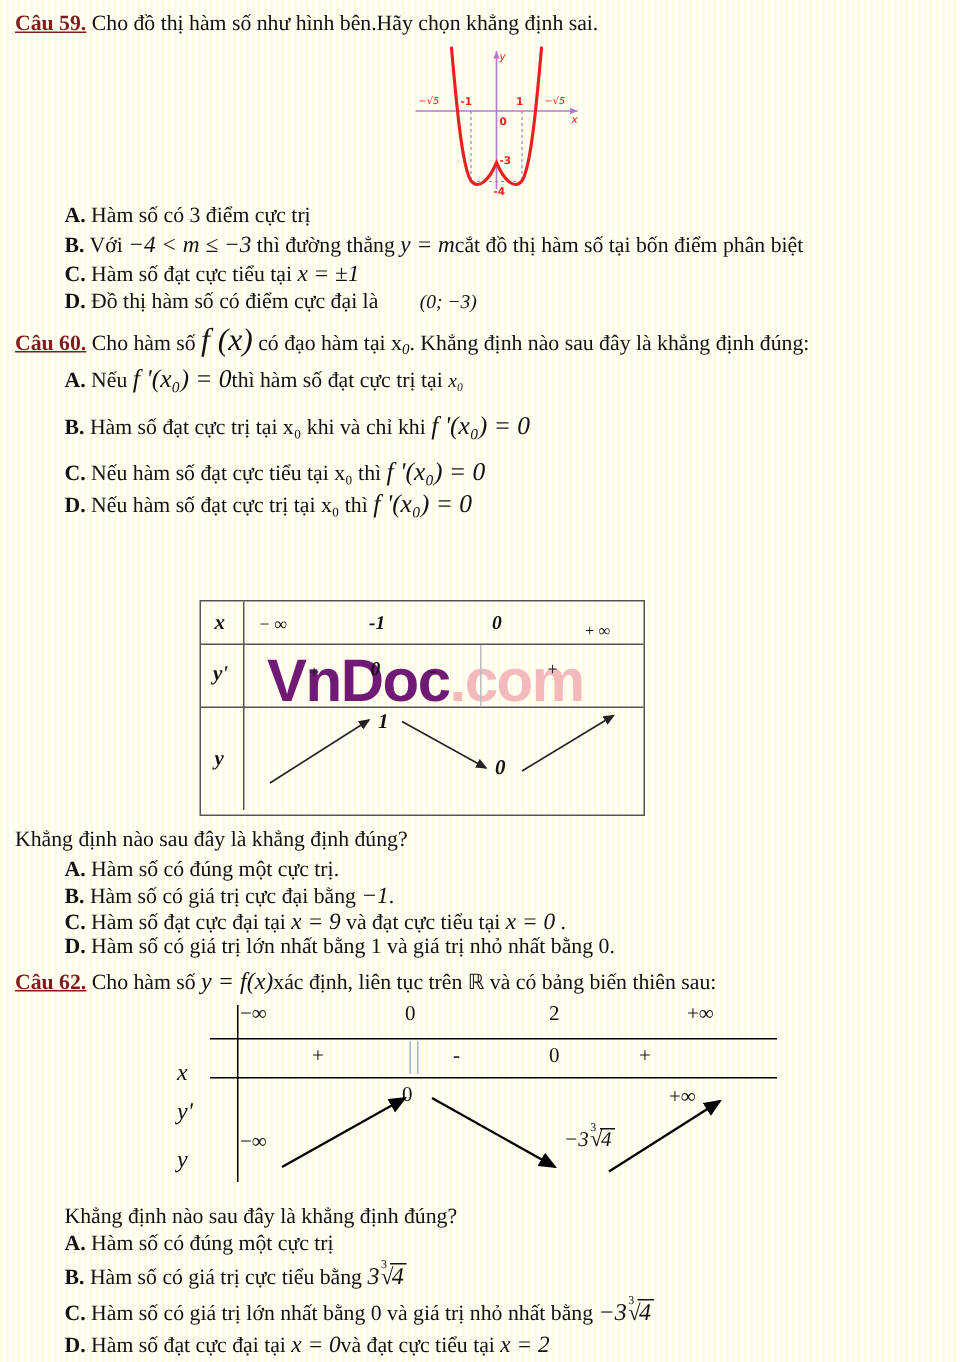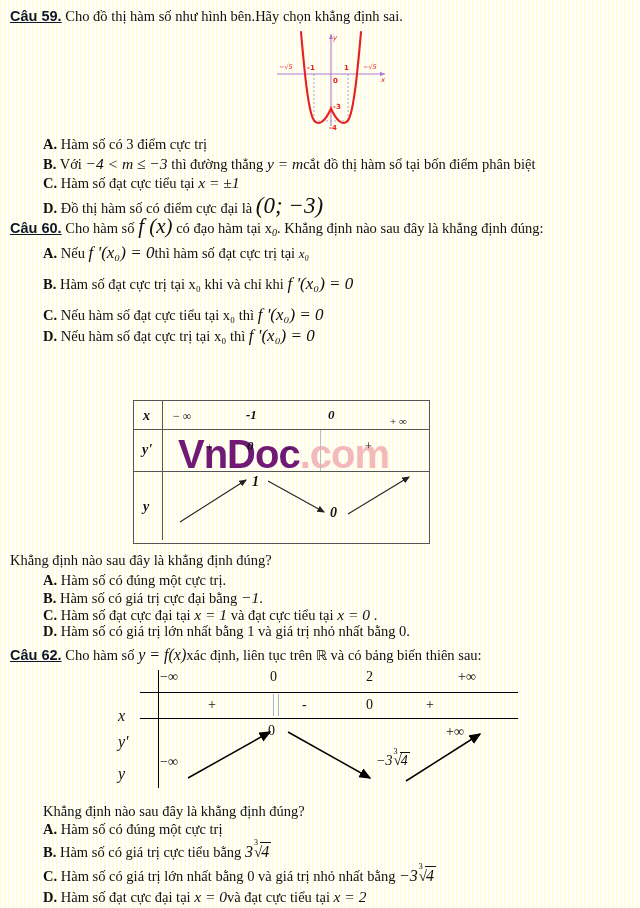--- a/index.html
+++ b/index.html
@@ -8,22 +8,22 @@
     background-color:#ffffff;
     background-image:repeating-linear-gradient(90deg,
       #fffce0 0px,#fffce0 2px,#ffffff 2px,#ffffff 4px);
     font-family:"Liberation Serif",serif;
     color:#111;
   }
   .page{position:relative;width:640px;height:908px;}
 
   
   .q{position:absolute;font-size:14.5px;line-height:1.22;white-space:nowrap;}
-  .qnum{color:#0f172a;font-weight:bold;text-decoration:underline;
-        font-family:Liberation Sans, sans-serif;}
+  .qnum{color:#7f1d1d;font-weight:bold;text-decoration:underline;
+        font-family:Liberation Serif, serif;}
   .opt{position:absolute;font-size:14.5px;white-space:nowrap;}
   .opt b{font-weight:bold;}
   .mi{font-family:"Liberation Serif",serif;font-style:italic;margin-top:37px;}
   .mb{font-family:"Liberation Serif",serif;font-weight:bold;font-style:italic;}
   .mathline{font-size:15.5px;}
   .sub{font-size:10px;vertical-align:-0.28em;font-style:italic;}
   .bbR{font-family:"DejaVu Sans",sans-serif;font-size:14px;}
 
   
   .rad{display:inline-block;position:relative;white-space:nowrap;
@@ -110,21 +110,21 @@
     <span>thì đường thẳng </span><span class="mathline mi">y = m</span><span>cắt đồ thị hàm số tại bốn điểm phân biệt</span>
   </div>
 
   <div class="opt" style="left:43px;top:174px;">
     <b>C.</b>
     <span>Hàm số đạt cực tiểu tại </span><span class="mathline mi">x = ±1</span>
   </div>
 
   <div class="opt" style="left:43px;top:193px;">
     <b>D.</b>
-    <span>Đồ thị hàm số có điểm cực đại là </span><span class="mathline mi" style="font-size:23px;">(0; −3)</span>
+    <span>Đồ thị hàm số có điểm cực đại là </span><span class="mathline mi" style="font-size:13px;padding-left:24px;">(0; −3)</span>
   </div>
 
   <div class="q" style="left:10px;top:214px;">
     <span class="qnum">Câu 60.</span>
     <span>Cho hàm số </span><span class="mathline mi" style="font-size:21px;">f (x)</span><span> có đạo hàm tại x</span><span class="sub">0</span><span>. Khẳng định nào sau đây là khẳng định đúng:</span>
   </div>
 
   <div class="opt" style="left:43px;top:243px;">
     <b>A.</b>
     <span>Nếu </span> <span class="mathline mi" style="font-size:17px;">f '(x₀) = 0</span><span>thì hàm số đạt cực trị tại </span> <span class="mathline mi" style="font-size:13px;">x₀</span>
@@ -191,21 +191,21 @@
   <div class="opt" style="left:43px;top:572px;">
     <b>A.</b>
     <span>Hàm số có đúng một cực trị.</span>
   </div>
   <div class="opt" style="left:43px;top:589px;">
     <b>B.</b>
     <span>Hàm số có giá trị cực đại bằng </span><span class="mathline mi">−1</span><span>.</span>
   </div>
   <div class="opt" style="left:43px;top:606px;">
     <b>C.</b>
-    <span>Hàm số đạt cực đại tại </span><span class="mathline mi">x = 1</span><span> và đạt cực tiểu tại </span><span class="mathline mi">x = 0</span><span> .</span>
+    <span>Hàm số đạt cực đại tại </span><span class="mathline mi">x = 9</span><span> và đạt cực tiểu tại </span><span class="mathline mi">x = 0</span><span> .</span>
   </div>
   <div class="opt" style="left:43px;top:623px;">
     <b>D.</b>
     <span>Hàm số có giá trị lớn nhất bằng 1 và giá trị nhỏ nhất bằng 0.</span>
   </div>
 
   <div class="q" style="left:10px;top:645px;">
     <span class="qnum">Câu 62.</span>
     <span>Cho hàm số </span><span class="mathline mi" style="font-size:16px;">y = f(x)</span><span>xác định, liên tục trên </span><span class="bbR">ℝ</span><span> và có bảng biến thiên sau:</span>
   </div>

